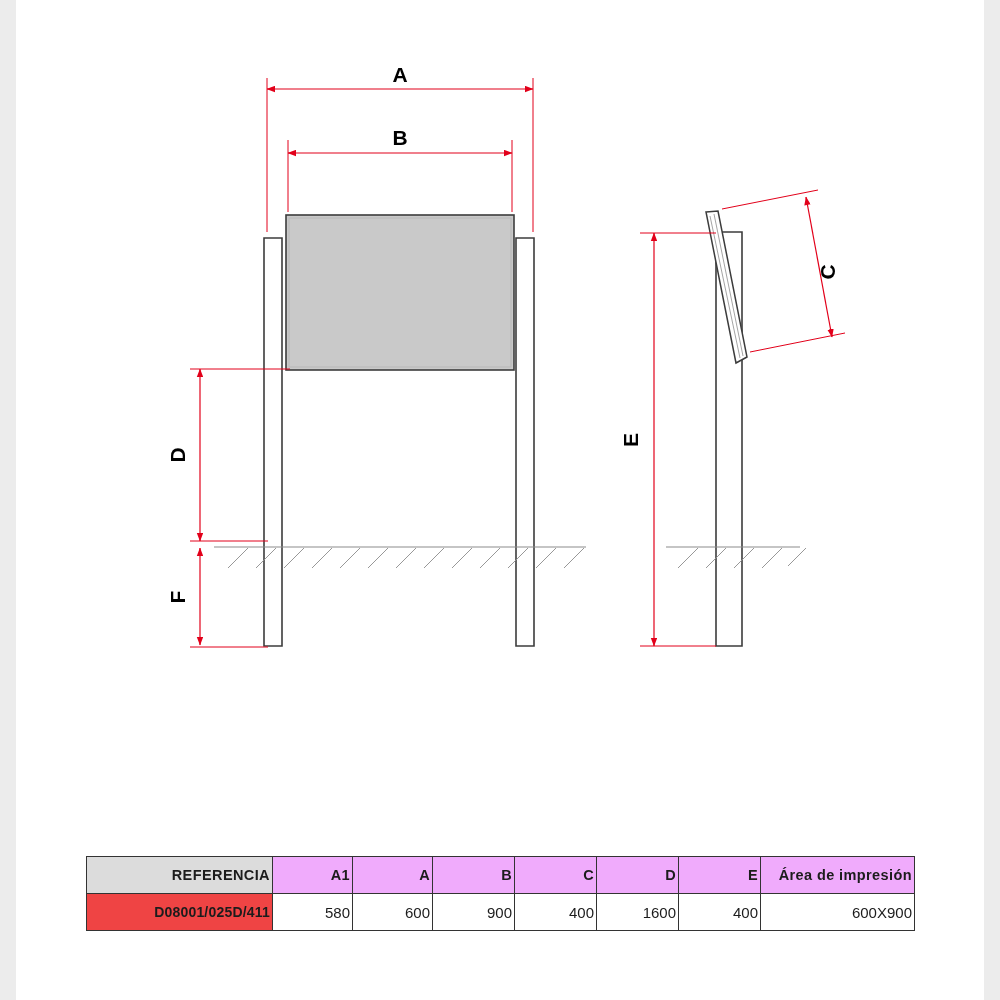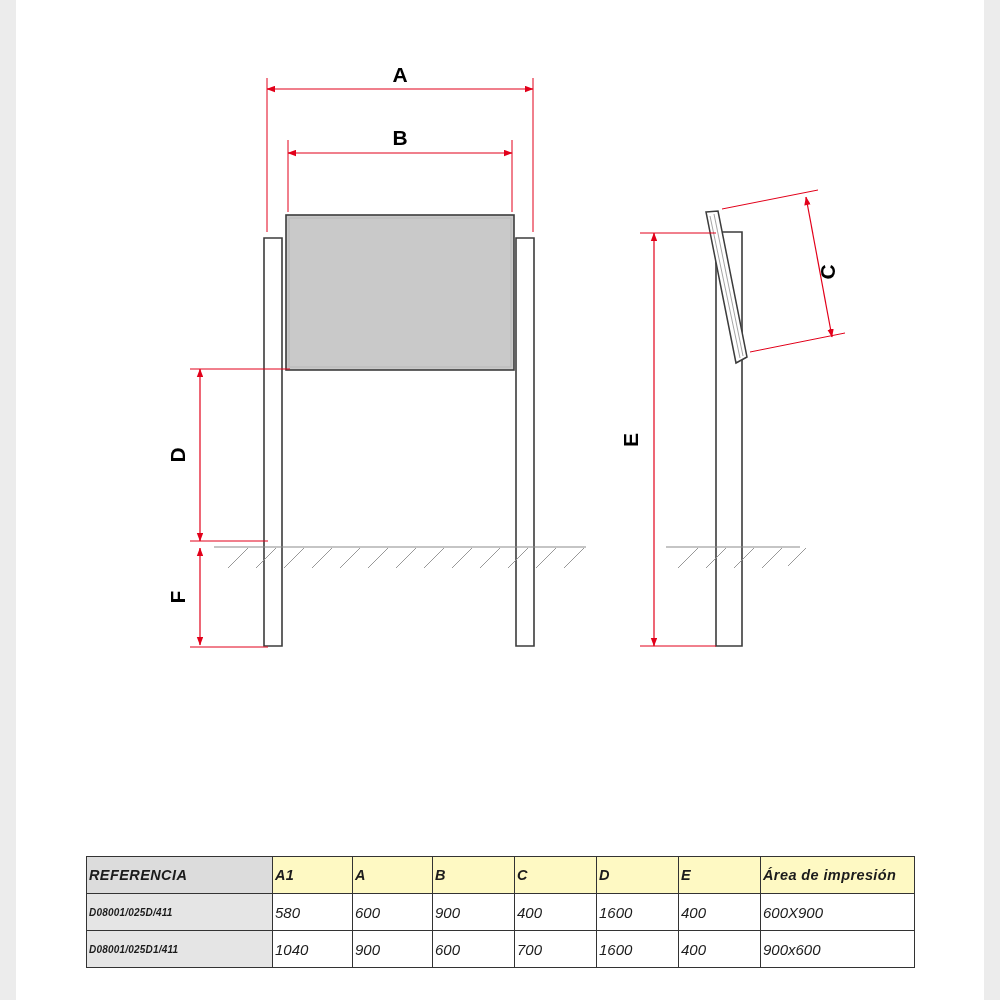--- a/index.html
+++ b/index.html
@@ -47,37 +47,36 @@
     width: 828px;
   }
   table.spec {
     border-collapse: collapse;
     width: 828px;
     table-layout: fixed;
   }
   table.spec th, table.spec td {
     border: 1px solid #333333;
     height: 36px;
-    text-align: left;
+    text-align: right;
     font-size: 15px;
     color: #1c1c1c;
     padding: 0 2px;
     background: #ffffff;
-    font-style: italic;
   }
   table.spec th {
-    background: #fef9c3;
+    background: #f0abfc;
     font-weight: bold;
     letter-spacing: 0.4px;
     font-size: 14.5px;
   }
   table.spec td.ref {
-    background: #e5e5e5;
+    background: #ef4444;
     font-weight: bold;
-    font-size: 10px;
+    font-size: 14px;
     letter-spacing: 0.2px;
   }
   table.spec th.ref-head {
     background: #dcdcdc;
   }
   col.c-ref { width: 186px; }
   col.c-a1  { width: 80px; }
   col.c-a   { width: 80px; }
   col.c-b   { width: 82px; }
   col.c-c   { width: 82px; }
@@ -250,27 +249,17 @@
         <tr>
           <td class="ref">D08001/025D/411</td>
           <td>580</td>
           <td>600</td>
           <td>900</td>
           <td>400</td>
           <td>1600</td>
           <td>400</td>
           <td>600X900</td>
         </tr>
-        <tr>
-          <td class="ref">D08001/025D1/411</td>
-          <td>1040</td>
-          <td>900</td>
-          <td>600</td>
-          <td>700</td>
-          <td>1600</td>
-          <td>400</td>
-          <td>900x600</td>
-        </tr>
       </tbody>
     </table>
   </div>
 
 </div>
 
 </body></html>

